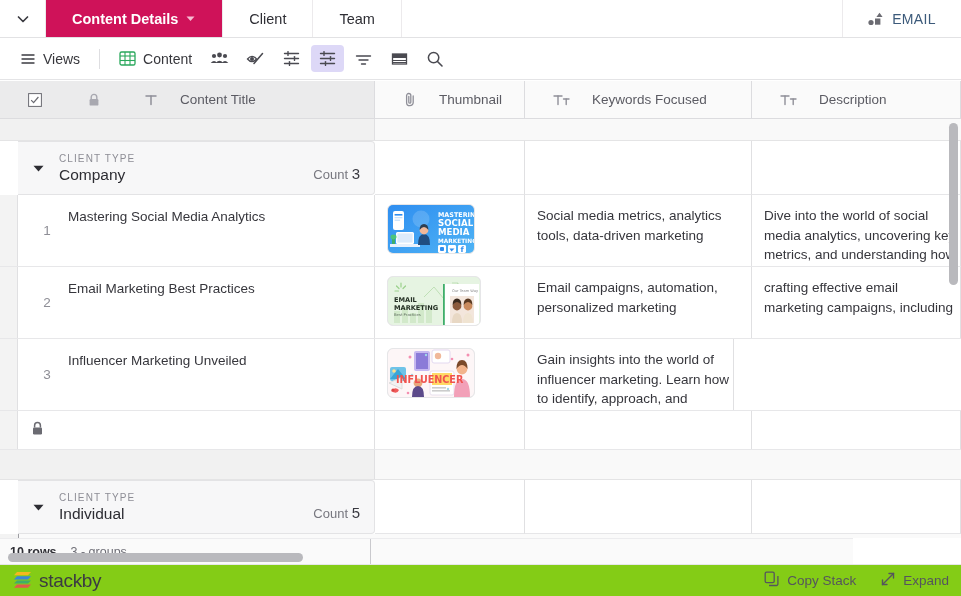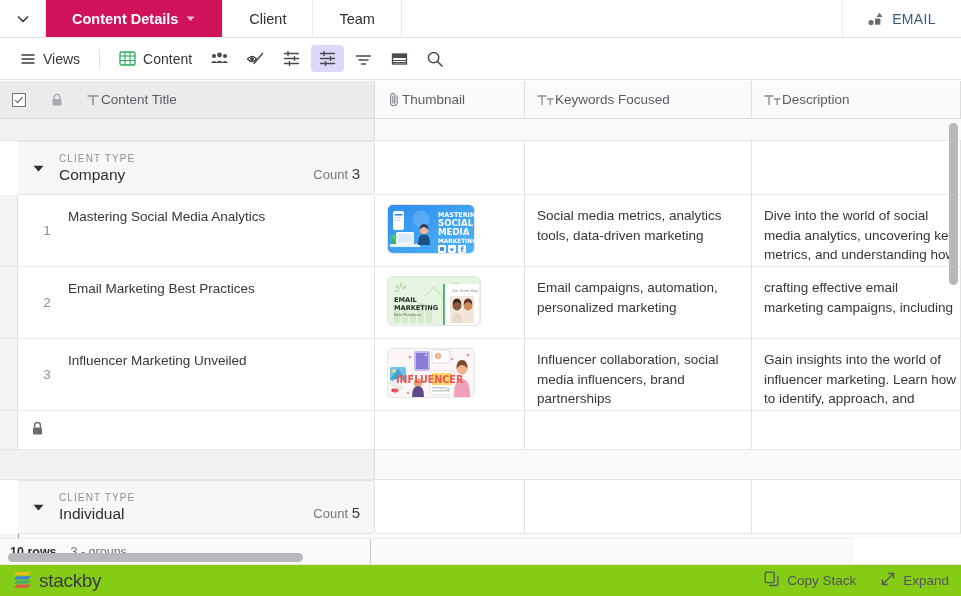--- a/index.html
+++ b/index.html
@@ -57,24 +57,24 @@
   
   .grid-wrap {
     position: absolute; left: 0; top: 81px; right: 0; bottom: 58px;
     background: #f3f3f3; overflow: hidden;
   }
   .head-row {
     display: flex; height: 38px; background: #f7f7f8;
     border-bottom: 1px solid #dcdcdf;
   }
   .hcell {
-    display: flex; align-items: center; gap: 1px;
+    display: flex; align-items: center; gap: 22px;
     font-size: 13.5px; color: #5b5b63;
     border-right: 1px solid #dcdcdf;
-    padding-left: 12px; background: #fafafa;
+    padding-left: 28px; background: #fafafa;
     height: 100%;
   }
   .hcell.primary { background: #ebebec; }
   .col-title { width: 375px; }
   .col-thumb { width: 150px; }
   .col-keyw  { width: 227px; }
   .col-desc  { width: 209px; }
   .hicon { color: #9a9aa2; display: flex; align-items: center; }
 
   .body-area { position: relative; height: 480px; }
@@ -560,21 +560,20 @@
               </g>
               <g fill="#9fd8e8">
                 <circle cx="38" cy="6" r="1.2"></circle>
                   <circle cx="60" cy="40" r="1.2"></circle>
                   <circle cx="24" cy="26" r="1.2"></circle>
               </g>
               <text x="8" y="30" font-family="DejaVu Sans" font-size="9.6" font-weight="bold" fill="#f0534f" transform="translate(0,4)">INFLUENCER</text>
             </svg>
           </div>
         </div>
-        <div class="cell keyw-cell">Influencer collaboration, social media influencers, brand partnerships</div>
         <div class="cell desc-cell">
           <div class="desc-line">Gain insights into the world of</div>
           <div class="desc-line">influencer marketing. Learn how</div>
           <div class="desc-line">to identify, approach, and</div>
         </div>
       </div>
 
       <div class="add-row">
         <div class="gutter"></div>
         <div class="add-left">

